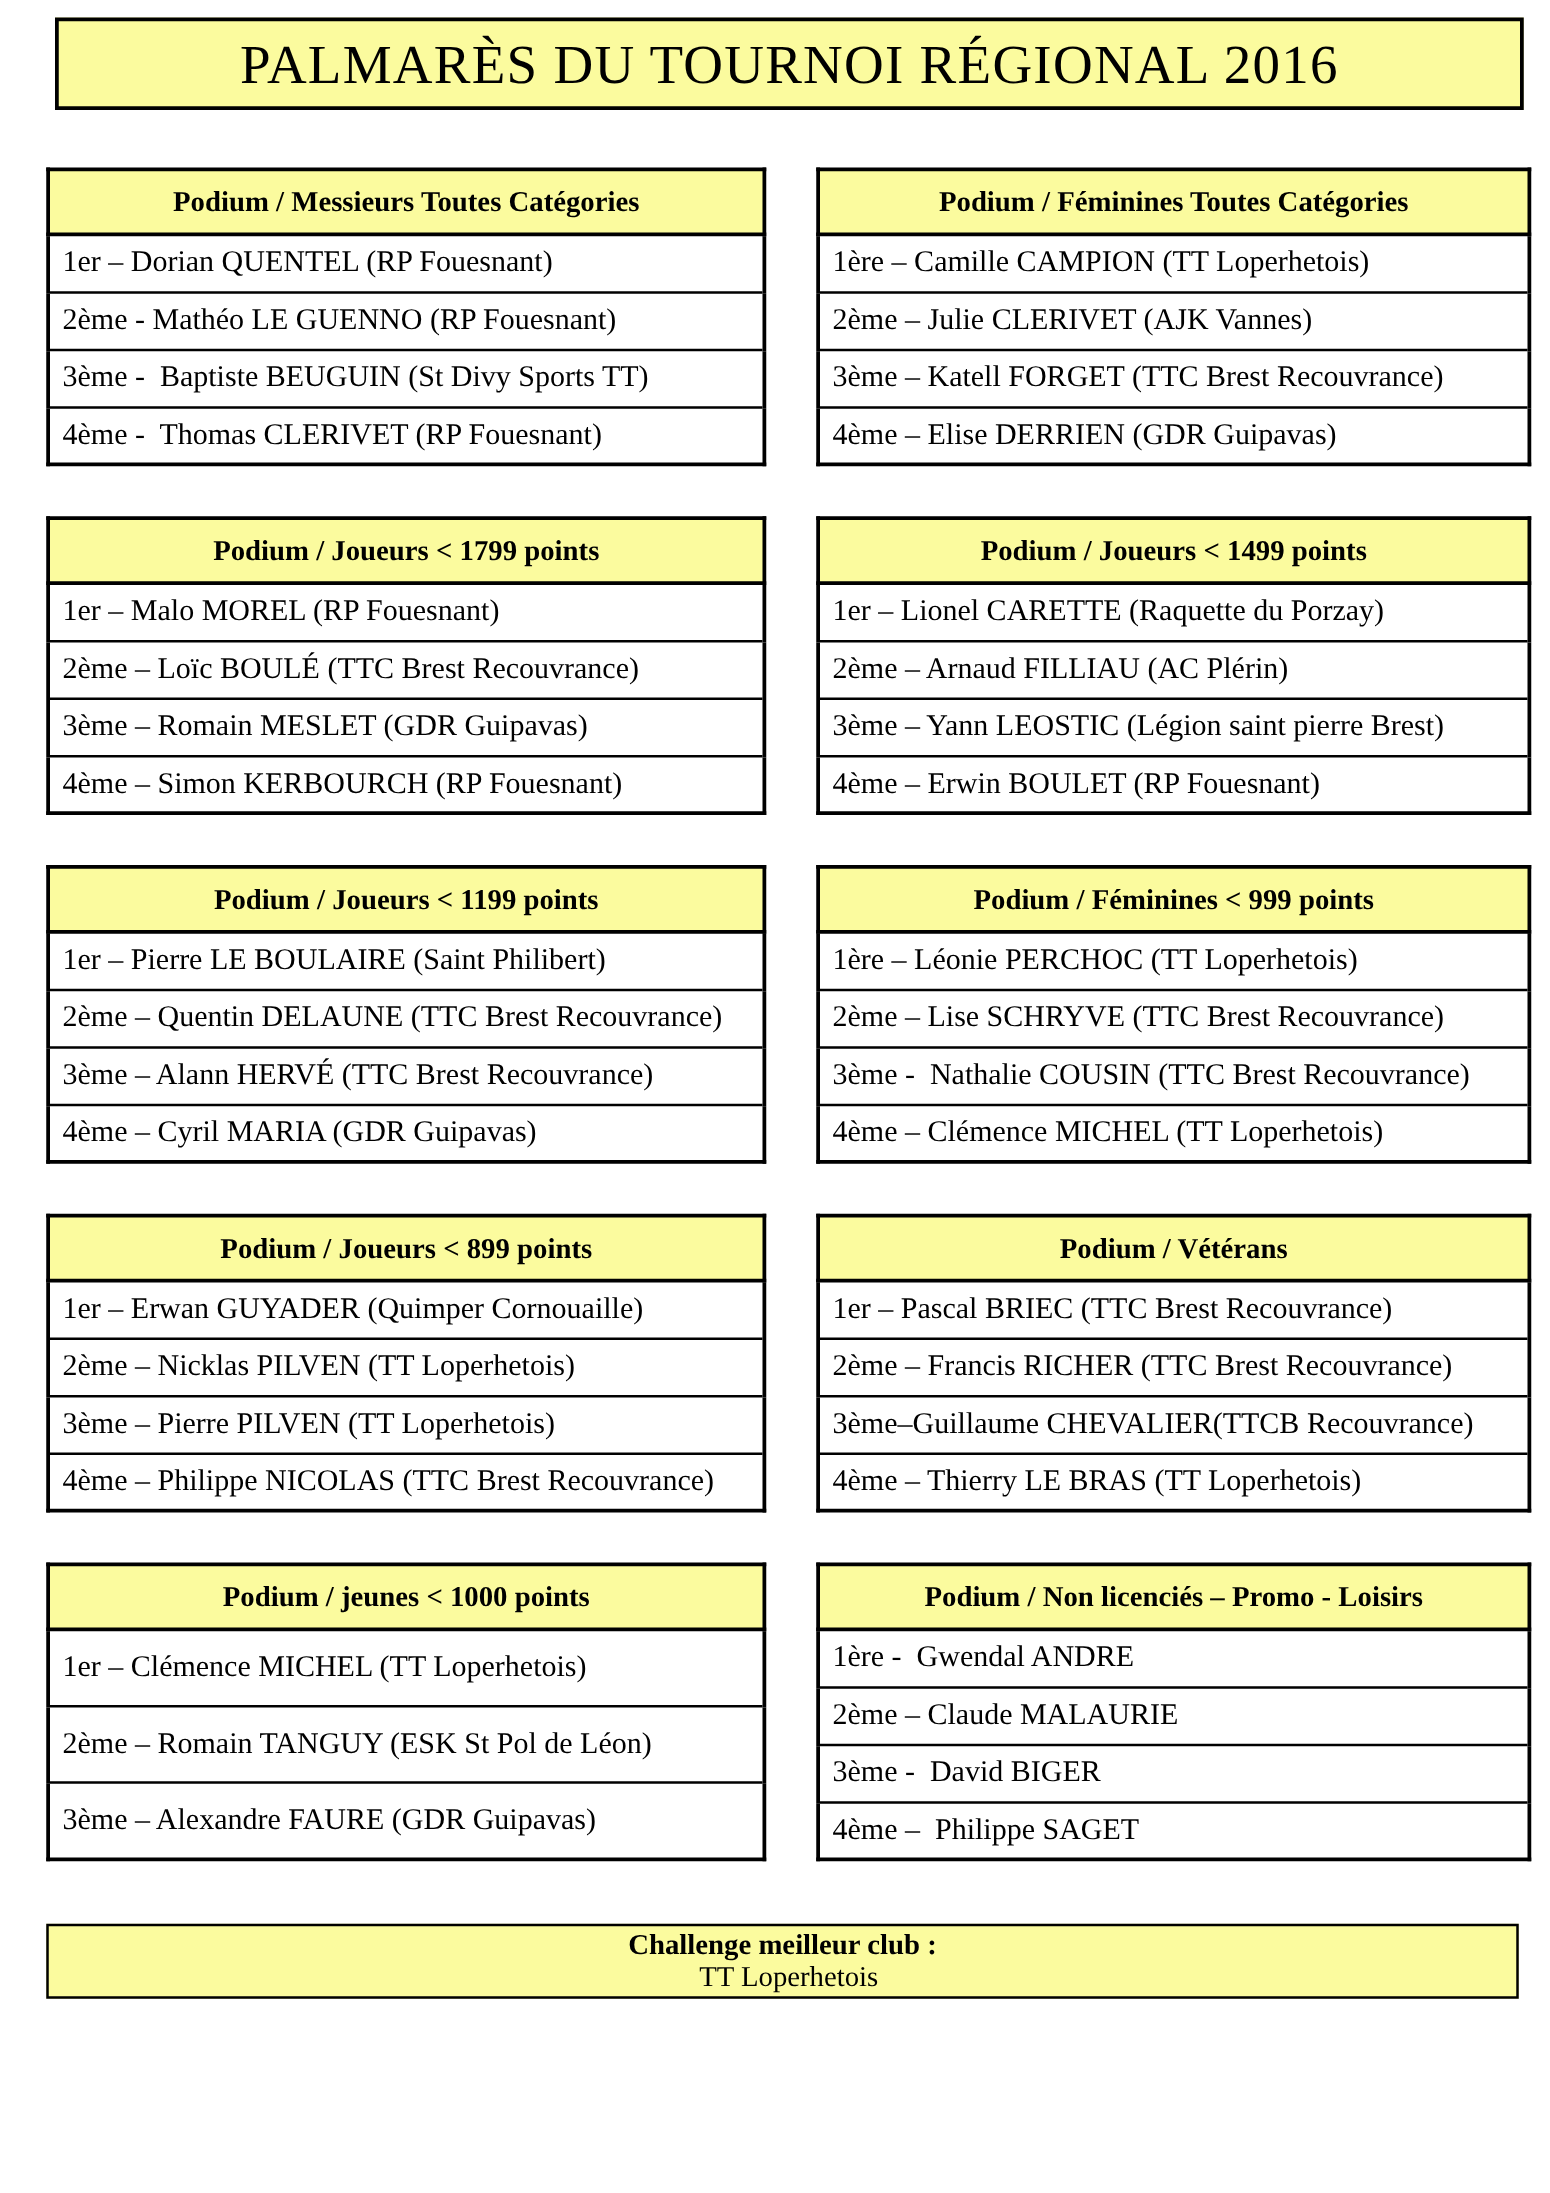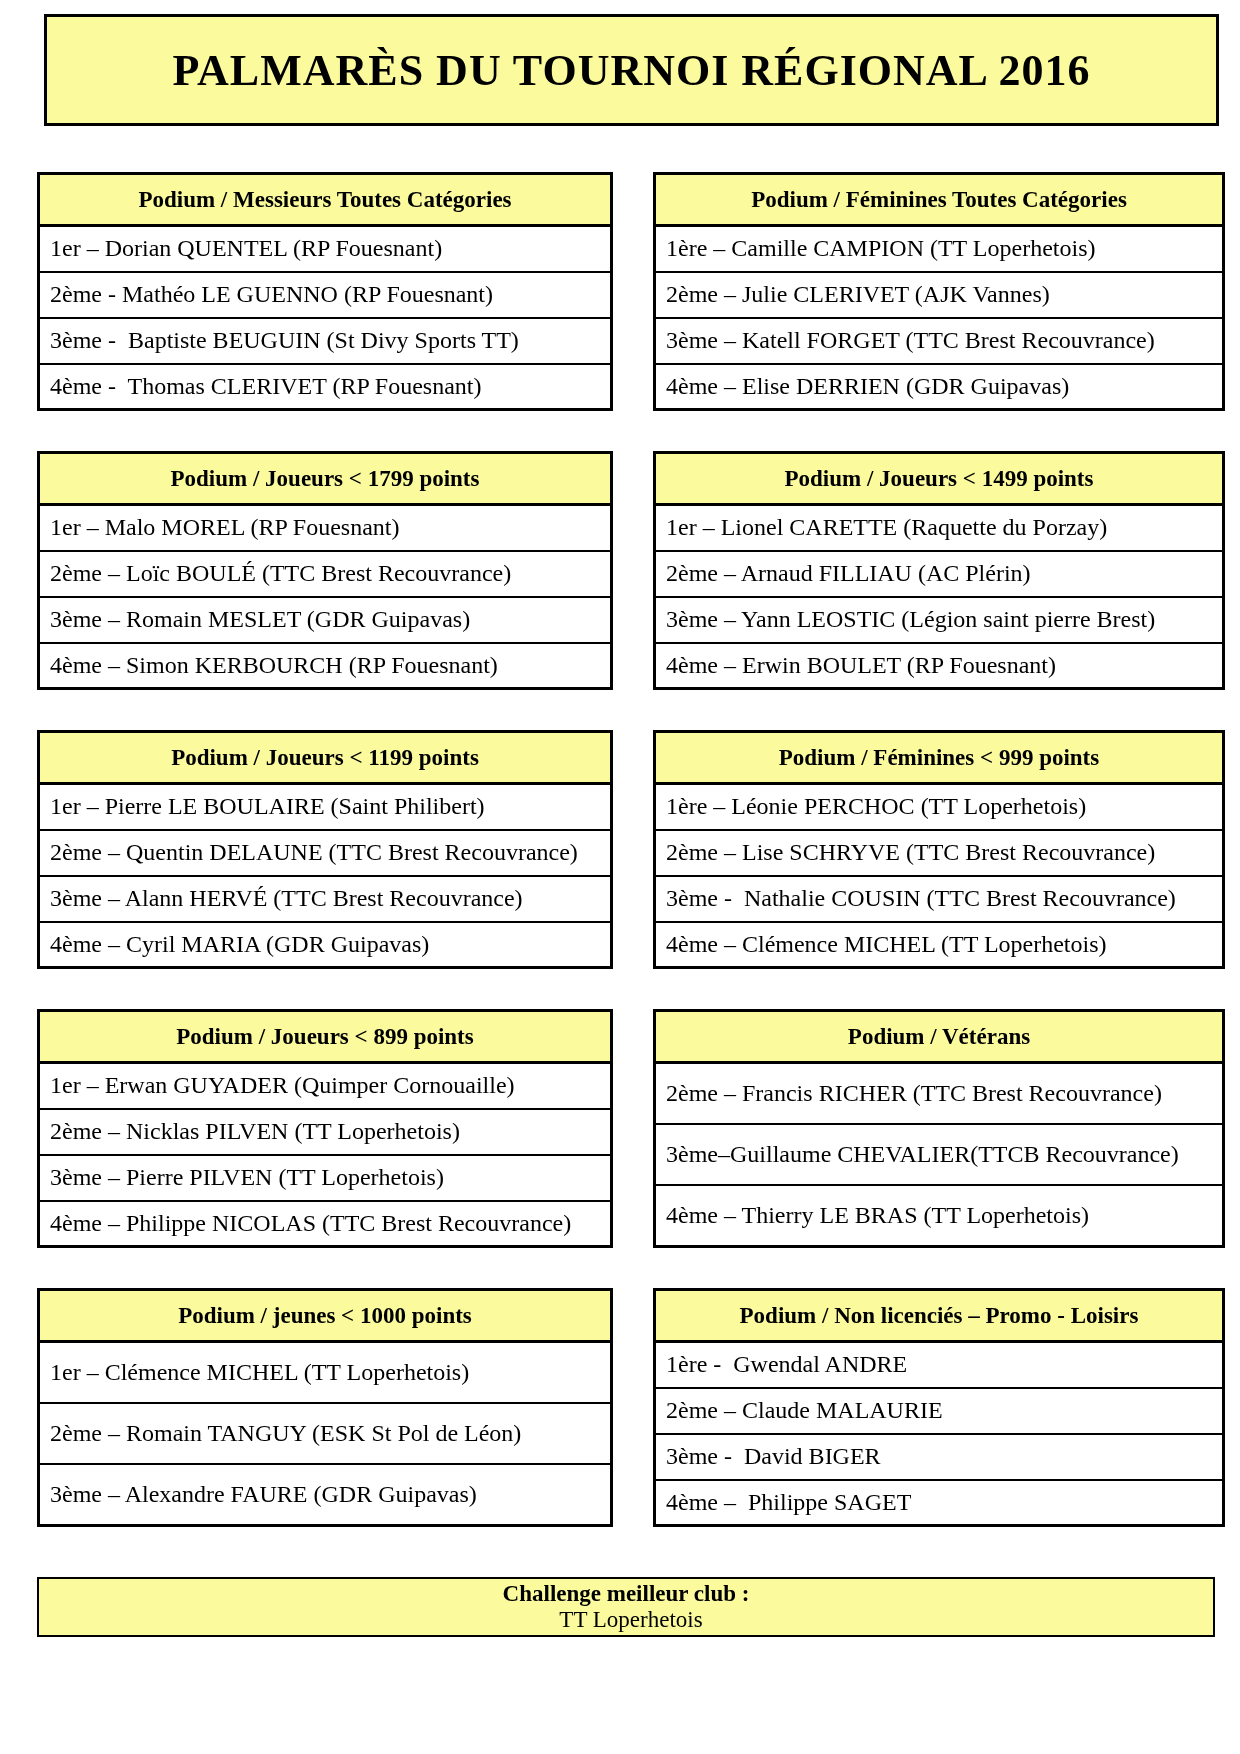--- a/index.html
+++ b/index.html
@@ -11,25 +11,25 @@
   html,body{margin:0;padding:0;}
   body{
     width:1240px;height:1754px;
     background:var(--page-background);
     font-family:"Liberation Serif","DejaVu Serif",serif;
     color:#000;
     position:relative;
   }
   .title-banner{
     margin:14px 21px 0 44px;
-    height:112px;
+    height:74px;
     background:var(--highlight);
     border:3px solid var(--border);
     display:flex;align-items:center;justify-content:center;
-    font-size:44px;font-weight:bold;letter-spacing:1px;
+    font-size:44px;font-weight:normal;letter-spacing:1px;
     text-align:left;
   }
   .tables-grid{
     margin:46px 0 0 37px;
     width:1178px;
     display:grid;
     grid-template-columns:576px 572px;
     column-gap:30px;
     row-gap:52px;
     gap:40px;
@@ -243,20 +243,23 @@
   </table>
 
   <table class="podium">
     <thead>
         <tr>
           <th>Podium / Vétérans</th>
         </tr>
       </thead>
     <tbody>
       <tr>
+          <td>1er – Pascal BRIEC (TTC Brest Recouvrance)</td>
+        </tr>
+      <tr>
           <td>2ème – Francis RICHER (TTC Brest Recouvrance)</td>
         </tr>
       <tr>
           <td>3ème–Guillaume CHEVALIER(TTCB Recouvrance)</td>
         </tr>
       <tr>
           <td>4ème – Thierry LE BRAS (TT Loperhetois)</td>
         </tr>
     </tbody>
   </table>

